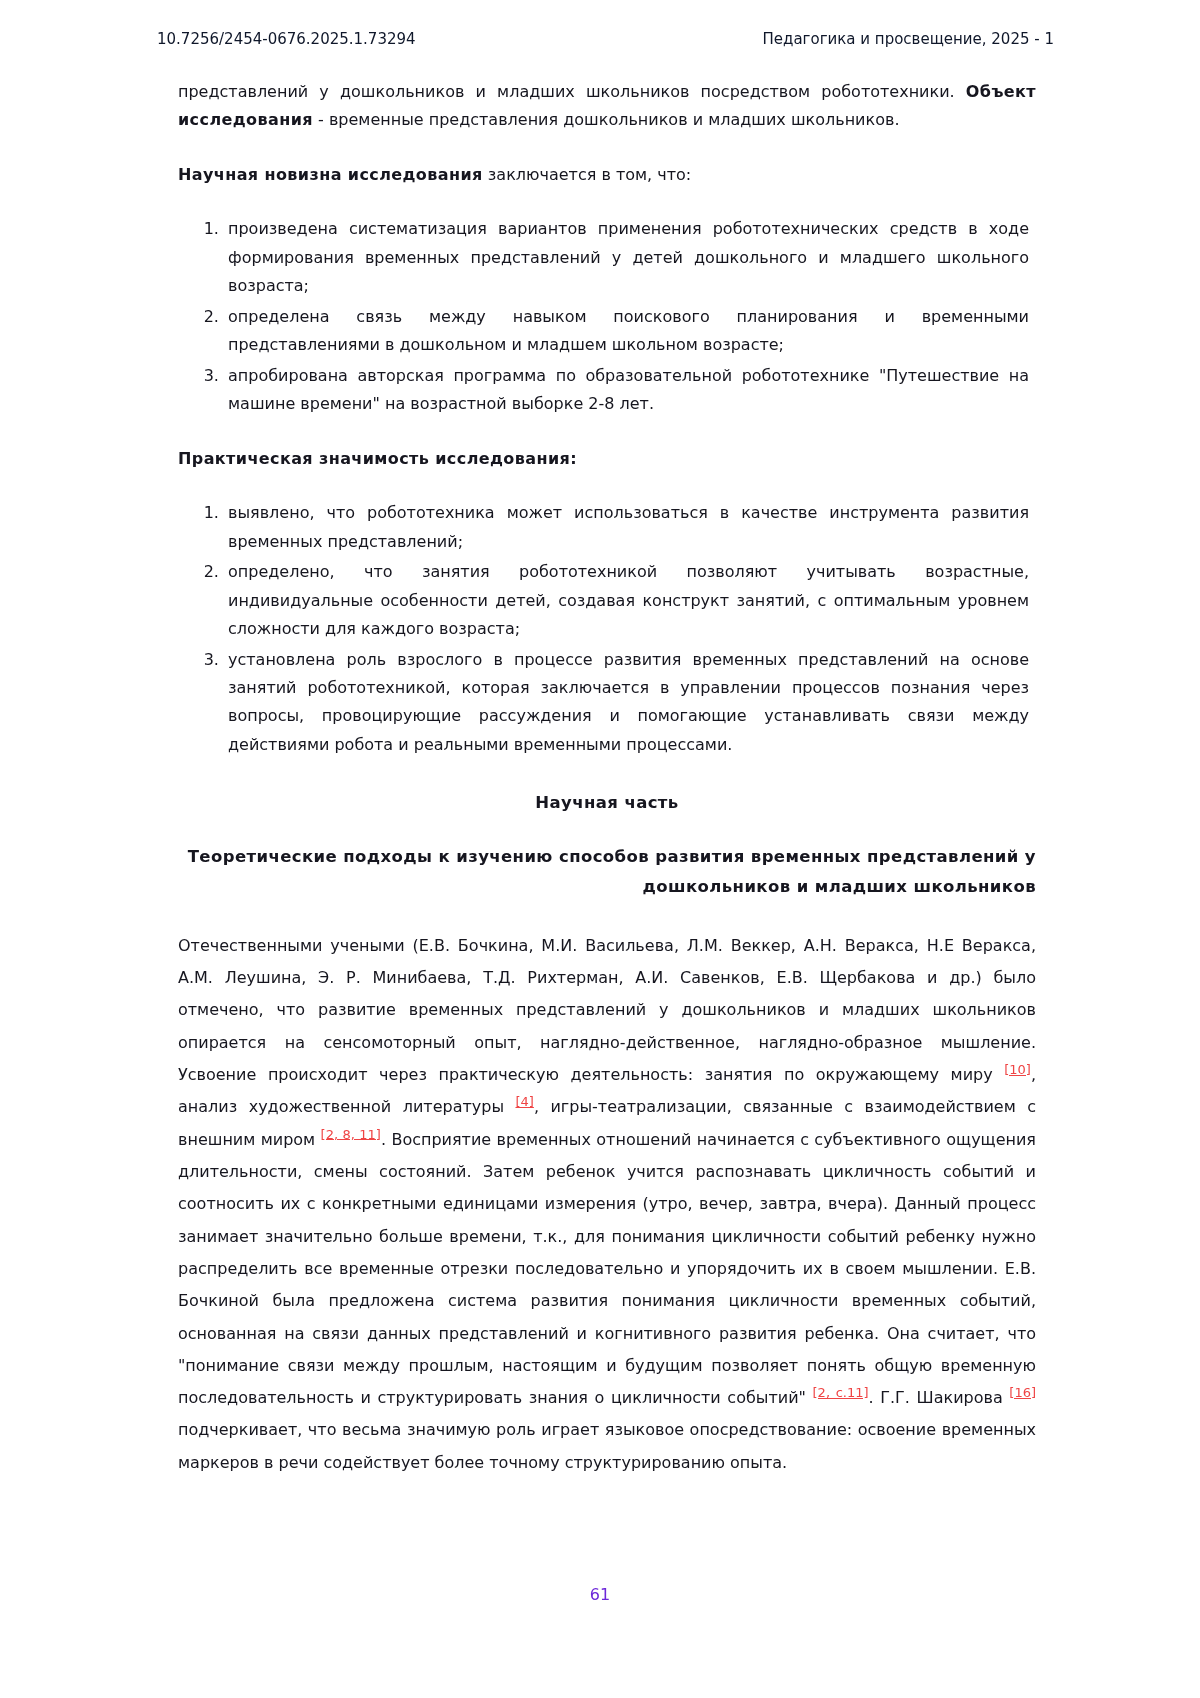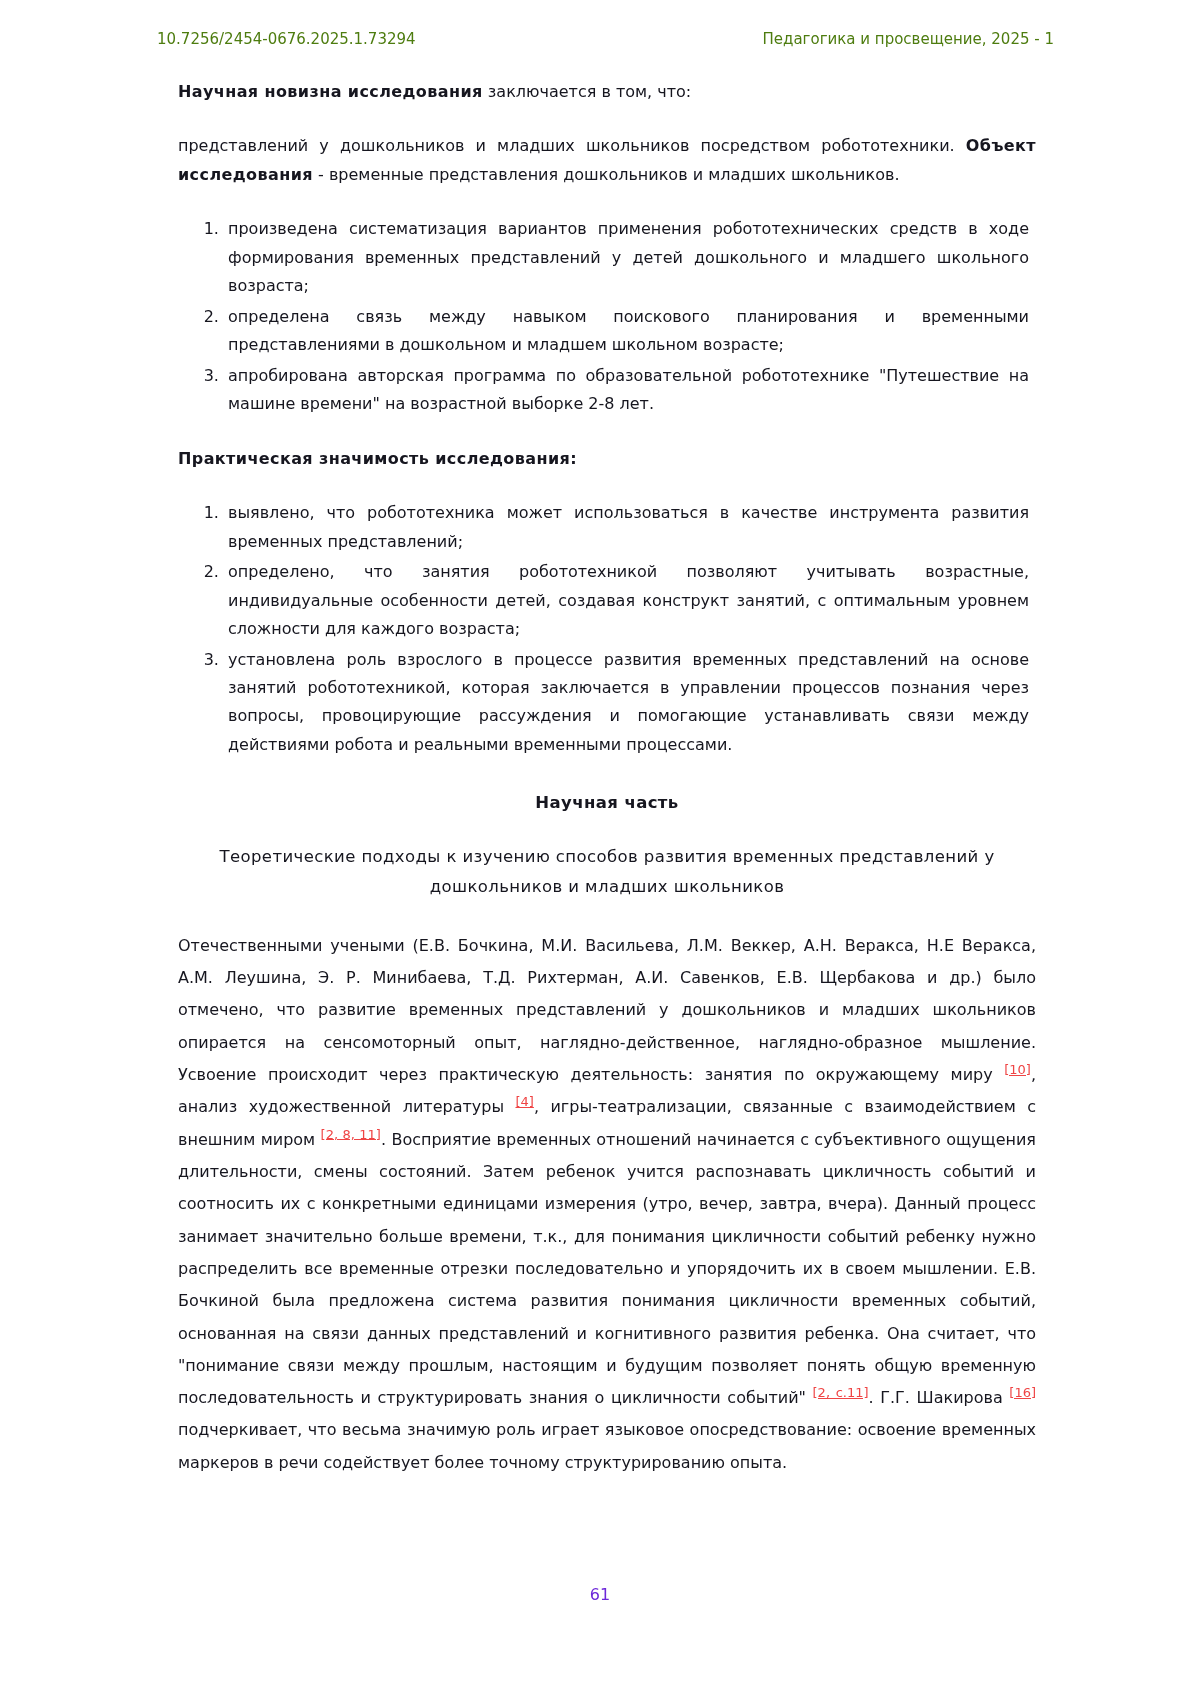--- a/index.html
+++ b/index.html
@@ -13,21 +13,21 @@
     color:#16161f;
     overflow:hidden;
     box-sizing:border-box;
   }
   .page-header{
     display:flex;
     justify-content:space-between;
     align-items:flex-start;
     padding:30px 146px 0 157px;
     font-size:15px;
-    color:#4d7c0f;
+    color:#0f172a;
   }
   .page-main{
     padding:30px 164px 0 178px;
     box-sizing:border-box;
   }
   p.body-para{
     font-size:16px;
     line-height:1.78;
     text-align:justify;
     margin:0 0 26px 0;
@@ -49,23 +49,23 @@
   }
   .center-head{
     font-size:16.5px;
     font-weight:bold;
     letter-spacing:0.4px;
     text-align:center;
     margin:34px 0 30px 0;
   }
   .sub-head{
     font-size:16.5px;
-    font-weight:normal;
+    font-weight:bold;
     letter-spacing:0.4px;
-    text-align:center;
+    text-align:right;
     line-height:1.8;
     margin:0 0 28px 0;
   }
   p.theory-para{
     font-size:16px;
     line-height:2.02;
     text-align:justify;
     margin:0;
   }
   sup.cite{
@@ -92,23 +92,23 @@
 
 <div class="page">
 
   <header class="page-header">
     <span>10.7256/2454-0676.2025.1.73294</span>
     <span>Педагогика и просвещение, 2025 - 1</span>
   </header>
 
   <main class="page-main">
 
+    <p class="body-para">представлений у дошкольников и младших школьников посредством робототехники. <b>Объект исследования</b> - временные представления дошкольников и младших школьников.</p>
+
     <p class="body-para"><b>Научная новизна исследования</b> заключается в том, что:</p>
-
-    <p class="body-para">представлений у дошкольников и младших школьников посредством робототехники. <b>Объект исследования</b> - временные представления дошкольников и младших школьников.</p>
 
     <ol class="num-list">
       <li>произведена систематизация вариантов применения робототехнических средств в ходе формирования временных представлений у детей дошкольного и младшего школьного возраста;</li>
       <li>определена связь между навыком поискового планирования и временными представлениями в дошкольном и младшем школьном возрасте;</li>
       <li>апробирована авторская программа по образовательной робототехнике "Путешествие на машине времени" на возрастной выборке 2-8 лет.</li>
     </ol>
 
     <p class="body-para"><b>Практическая значимость исследования:</b></p>
 
     <ol class="num-list">

